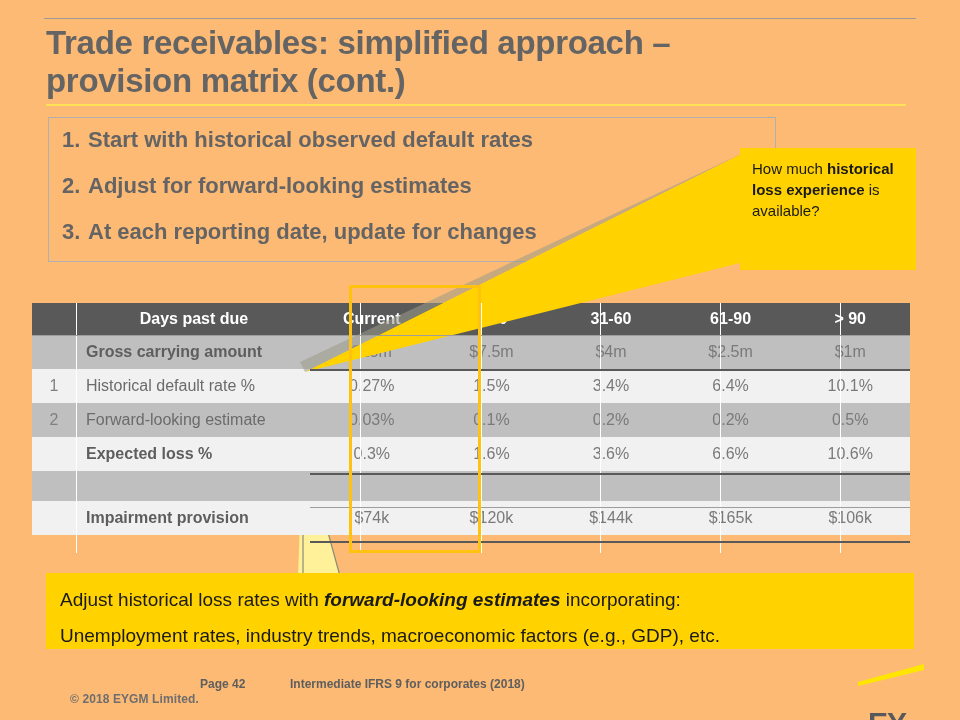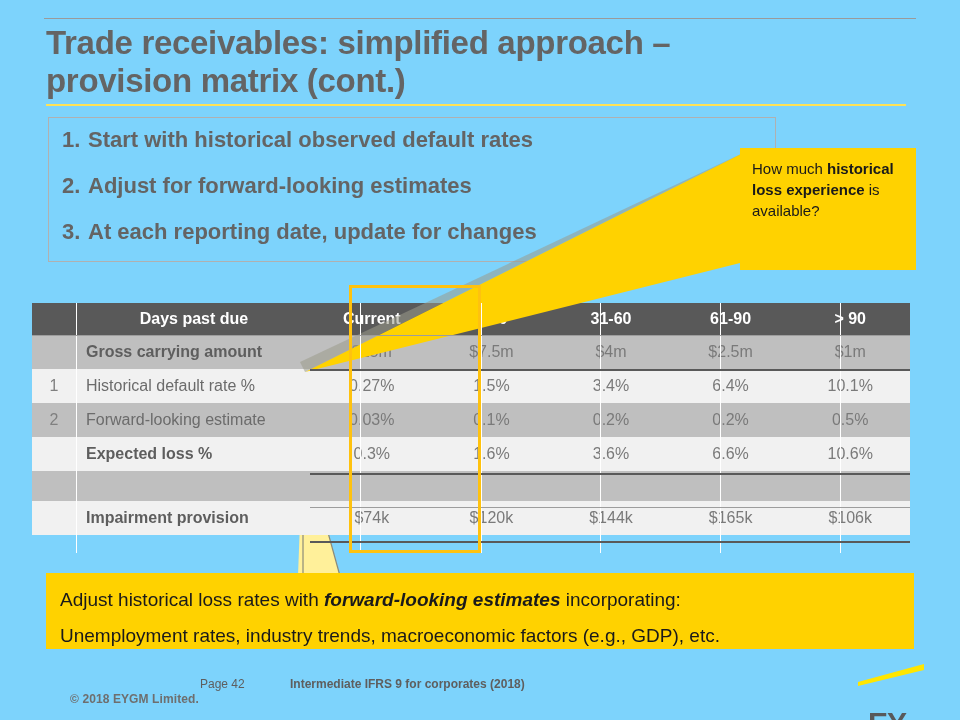--- a/index.html
+++ b/index.html
@@ -5,21 +5,21 @@
   * { box-sizing: border-box; margin: 0; padding: 0; }
   html, body {
     width: 960px; height: 720px;
     background: #ffffff;
     font-family: "Liberation Sans", sans-serif;
     overflow: hidden;
   }
   #slide {
     position: relative;
     width: 960px; height: 720px;
-    background: #7dd3fc;
+    background: #fdba74;
   }
 
   
   .top-rule {
     position: absolute;
     left: 44px; top: 18px; width: 872px; height: 1px;
     background: #9a9a9a;
   }
 
   
@@ -187,21 +187,21 @@
   }
   .callout-bottom b { font-weight: bold; font-style: italic; }
   .fcopy {
     position: absolute; left: 70px; top: 679px;
     font-size: 12px; font-weight: bold; color: #6e6e6e;
     letter-spacing: 0.1px;
     margin-top: 13px;
   }
   .fpage {
     position: absolute; left: 200px; top: 677px;
-    font-size: 12px; font-weight: normal; color: #5e5e5e;
+    font-size: 12px; font-weight: bold; color: #5e5e5e;
   }
   .fdeck {
     position: absolute; left: 290px; top: 677px;
     font-size: 12px; font-weight: bold; color: #5e5e5e;
   }
   .ey-logo {
     position: absolute; right: 22px; top: 662px;
     width: 92px; height: 48px;
   }
   .ey-text {

